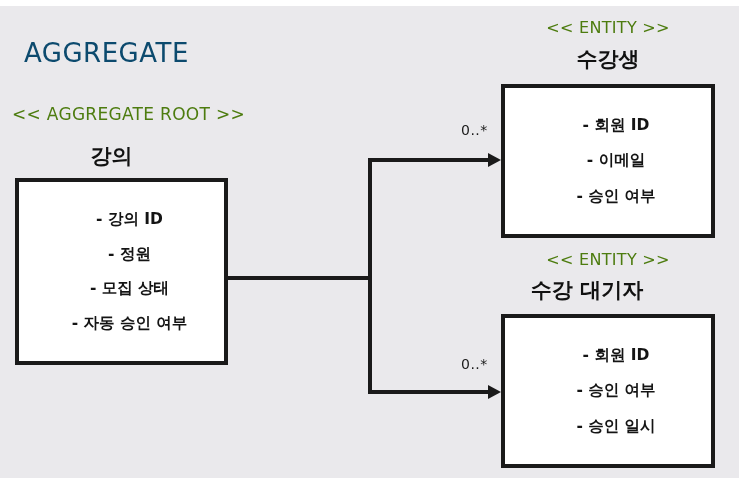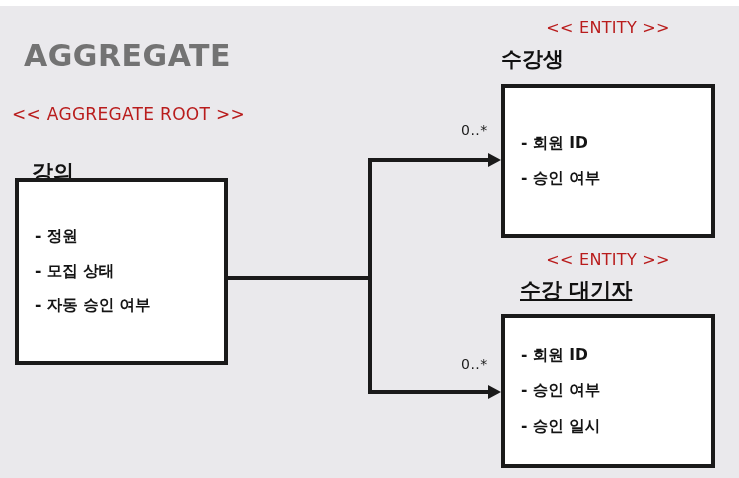--- a/index.html
+++ b/index.html
@@ -22,48 +22,50 @@
     width: 739px;
     height: 472px;
     background: #eae9ec;
   }
 
   
   .aggregate-title {
     position: absolute;
     left: 24px;
     top: 38px;
-    font-size: 30px;
+    font-size: 26px;
     letter-spacing: 0.5px;
-    color: #737373;
-    font-weight: 700;
+    color: #0c4a6e;
+    font-weight: 400;
     white-space: nowrap;
   }
   .stereotype {
     position: absolute;
     font-size: 17px;
-    color: #b91c1c;
+    color: #4d7c0f;
     font-weight: 400;
     white-space: nowrap;
     letter-spacing: 0.3px;
   }
   .entity-name {
     position: absolute;
     font-size: 21px;
     color: #111111;
     font-weight: 700;
     white-space: nowrap;
+    text-align: center;
   }
 
   
   .ent-box {
     position: absolute;
     background: #ffffff;
     border: 4px solid #1a1a1a;
     box-sizing: border-box;
+    text-align: center;
   }
   .attr-list {
     position: absolute;
     left: 0;
     top: 0;
     width: 100%;
     height: 100%;
     box-sizing: border-box;
     display: flex;
     flex-direction: column;
@@ -112,44 +114,46 @@
 </head>
 <body>
 
 <div id="canvas">
   <div id="bg"></div>
 
   <div class="aggregate-title">AGGREGATE</div>
 
   <div class="stereotype" style="left:12px; top:104px;">&lt;&lt; AGGREGATE ROOT &gt;&gt;</div>
 
-  <div class="entity-name" style="left:32px; top:142px; width:213px;margin-top:16px;">강의</div>
+  <div class="entity-name" style="left:5px; top:142px; width:213px;">강의</div>
 
   <div class="ent-box" id="box-root" style="left:15px; top:178px; width:213px; height:187px;">
     <div class="attr-list">
+      <div class="attr">- 강의 ID</div>
       <div class="attr">- 정원</div>
       <div class="attr">- 모집 상태</div>
       <div class="attr">- 자동 승인 여부</div>
     </div>
   </div>
 
   <div class="stereotype" style="left:501px; top:18px; width:214px; text-align:center; font-size:16px;">&lt;&lt; ENTITY &gt;&gt;</div>
 
   <div class="entity-name" style="left:501px; top:45px; width:214px;">수강생</div>
 
   <div class="ent-box" id="box-student" style="left:501px; top:84px; width:214px; height:154px;">
     <div class="attr-list">
       <div class="attr">- 회원 ID</div>
+      <div class="attr">- 이메일</div>
       <div class="attr">- 승인 여부</div>
     </div>
   </div>
 
   <div class="stereotype" style="left:501px; top:250px; width:214px; text-align:center; font-size:16px;">&lt;&lt; ENTITY &gt;&gt;</div>
 
-  <div class="entity-name" style="left:520px; top:276px; width:214px;text-decoration:underline;">수강 대기자</div>
+  <div class="entity-name" style="left:480px; top:276px; width:214px;">수강 대기자</div>
 
   <div class="ent-box" id="box-waiting" style="left:501px; top:314px; width:214px; height:154px;">
     <div class="attr-list">
       <div class="attr">- 회원 ID</div>
       <div class="attr">- 승인 여부</div>
       <div class="attr">- 승인 일시</div>
     </div>
   </div>
 
   <div class="line-h" style="left:228px; top:276px; width:144px;"></div>

